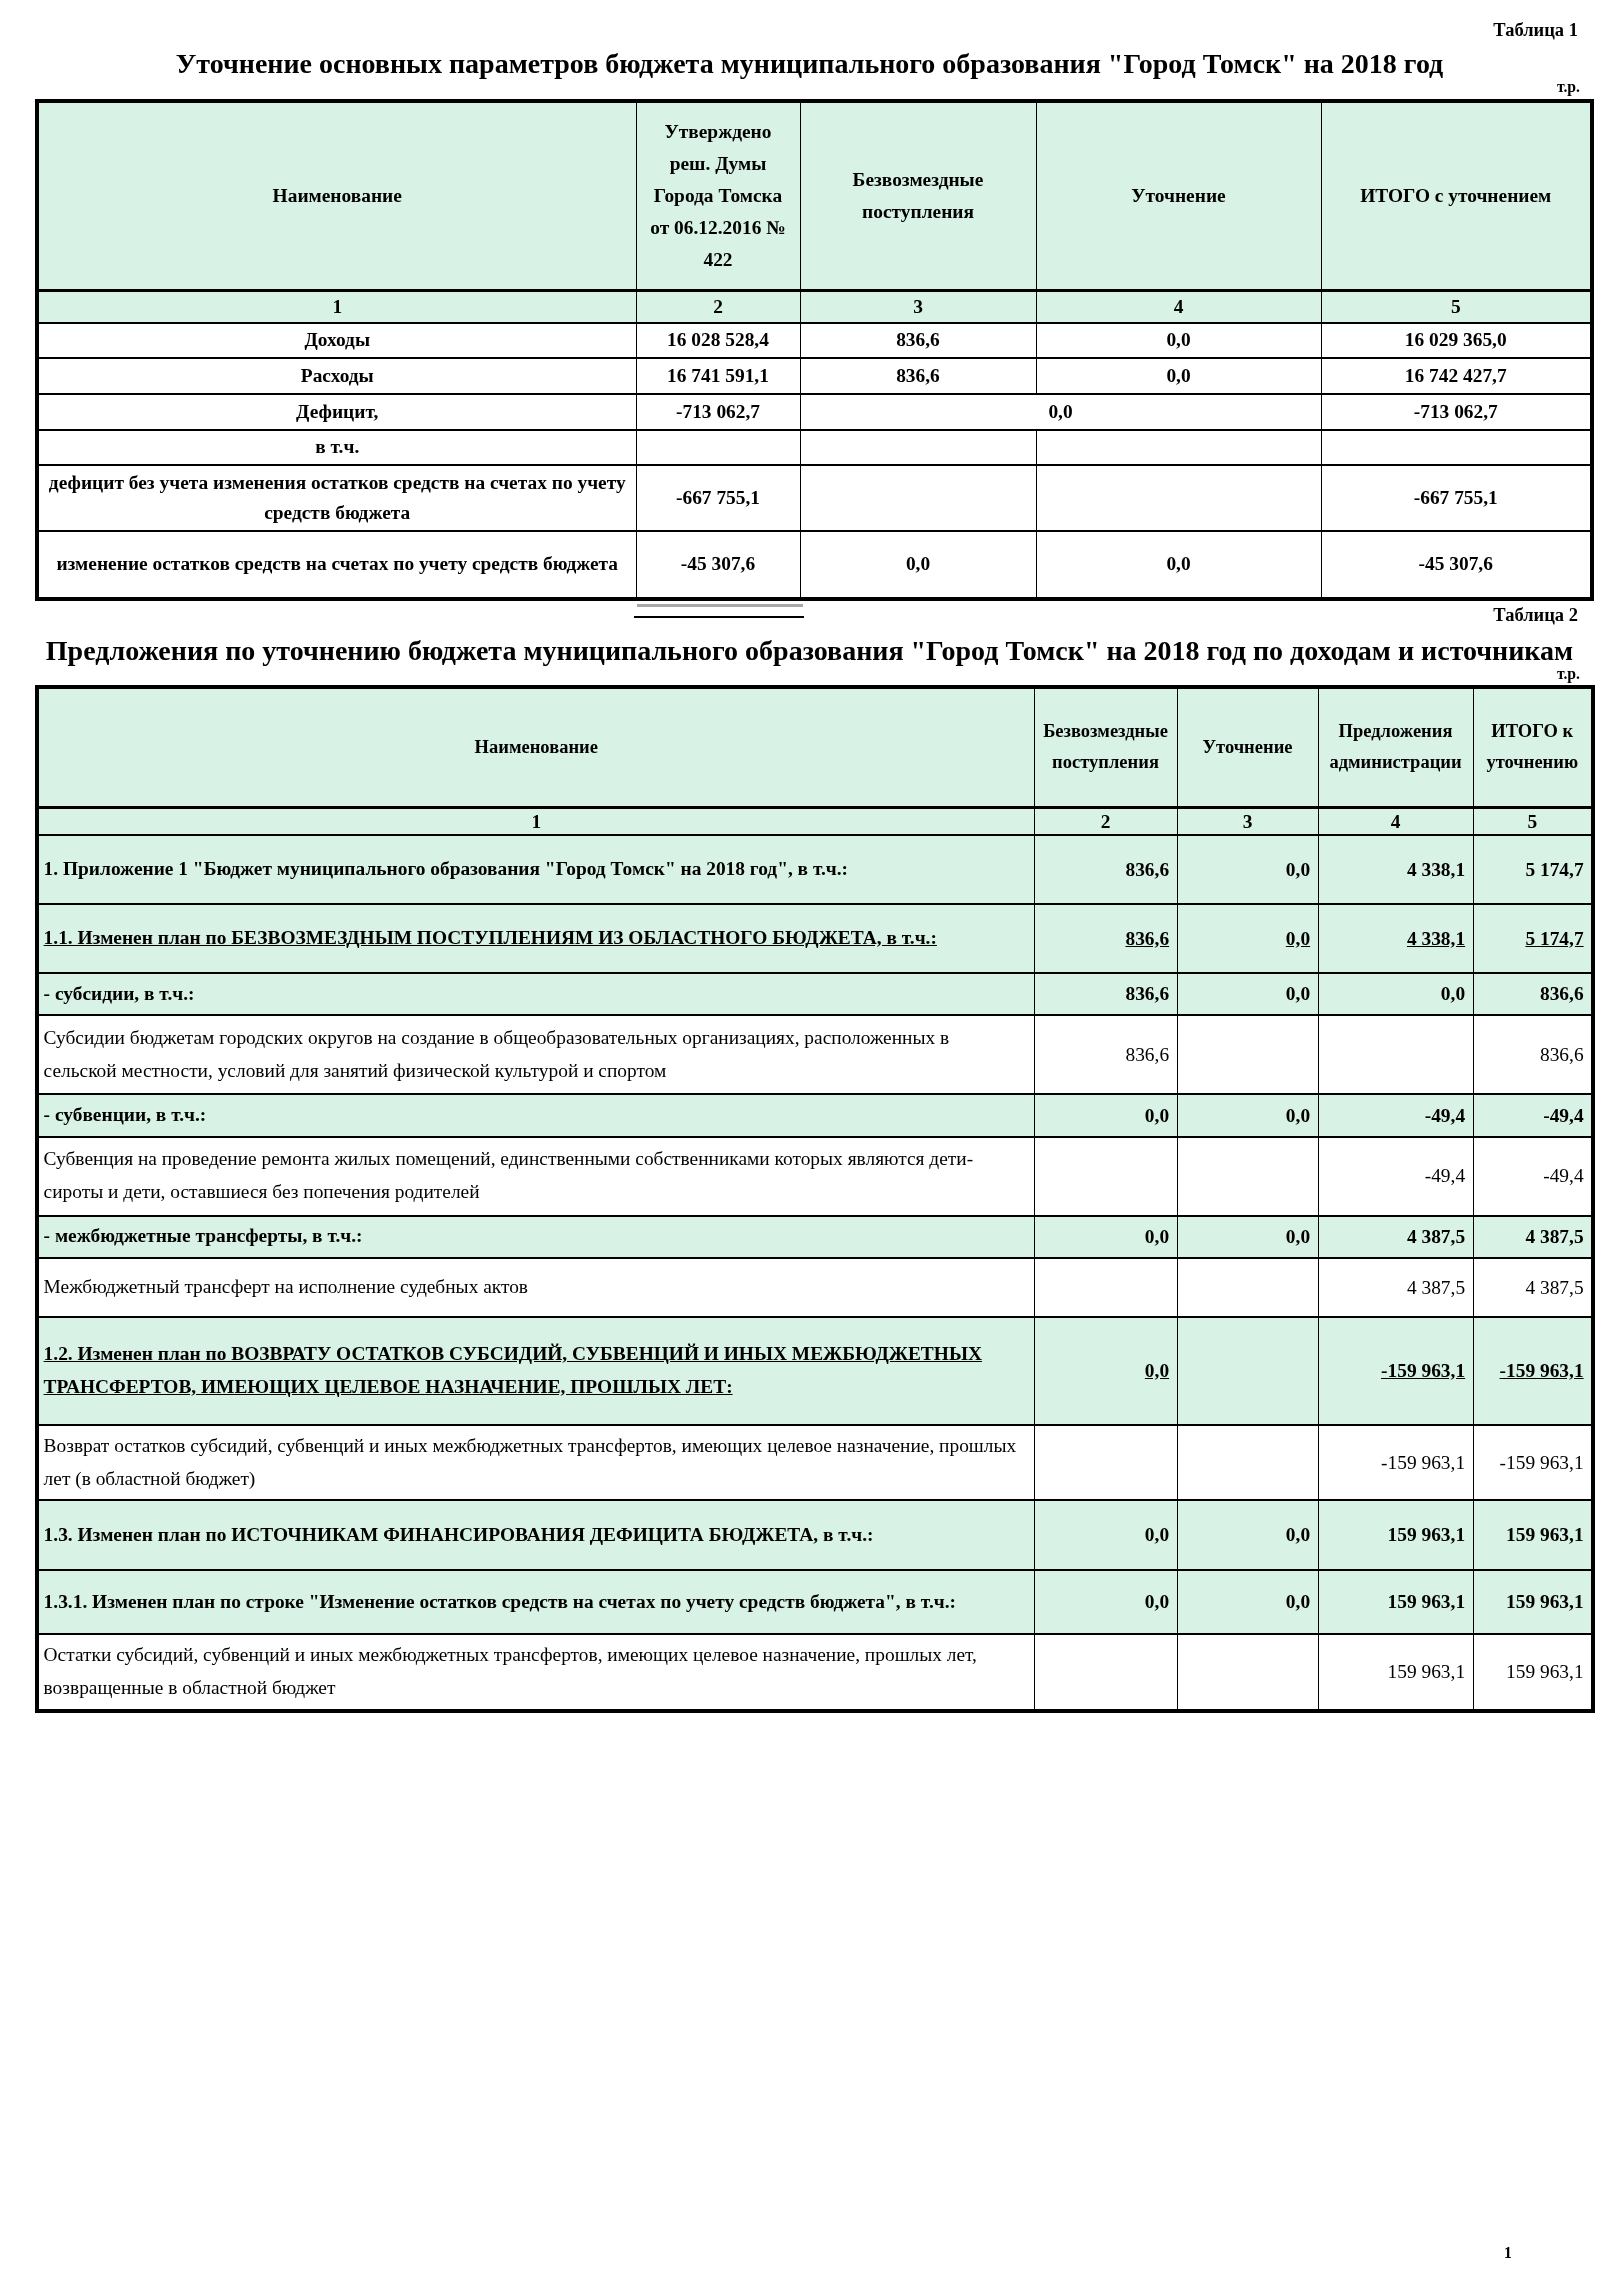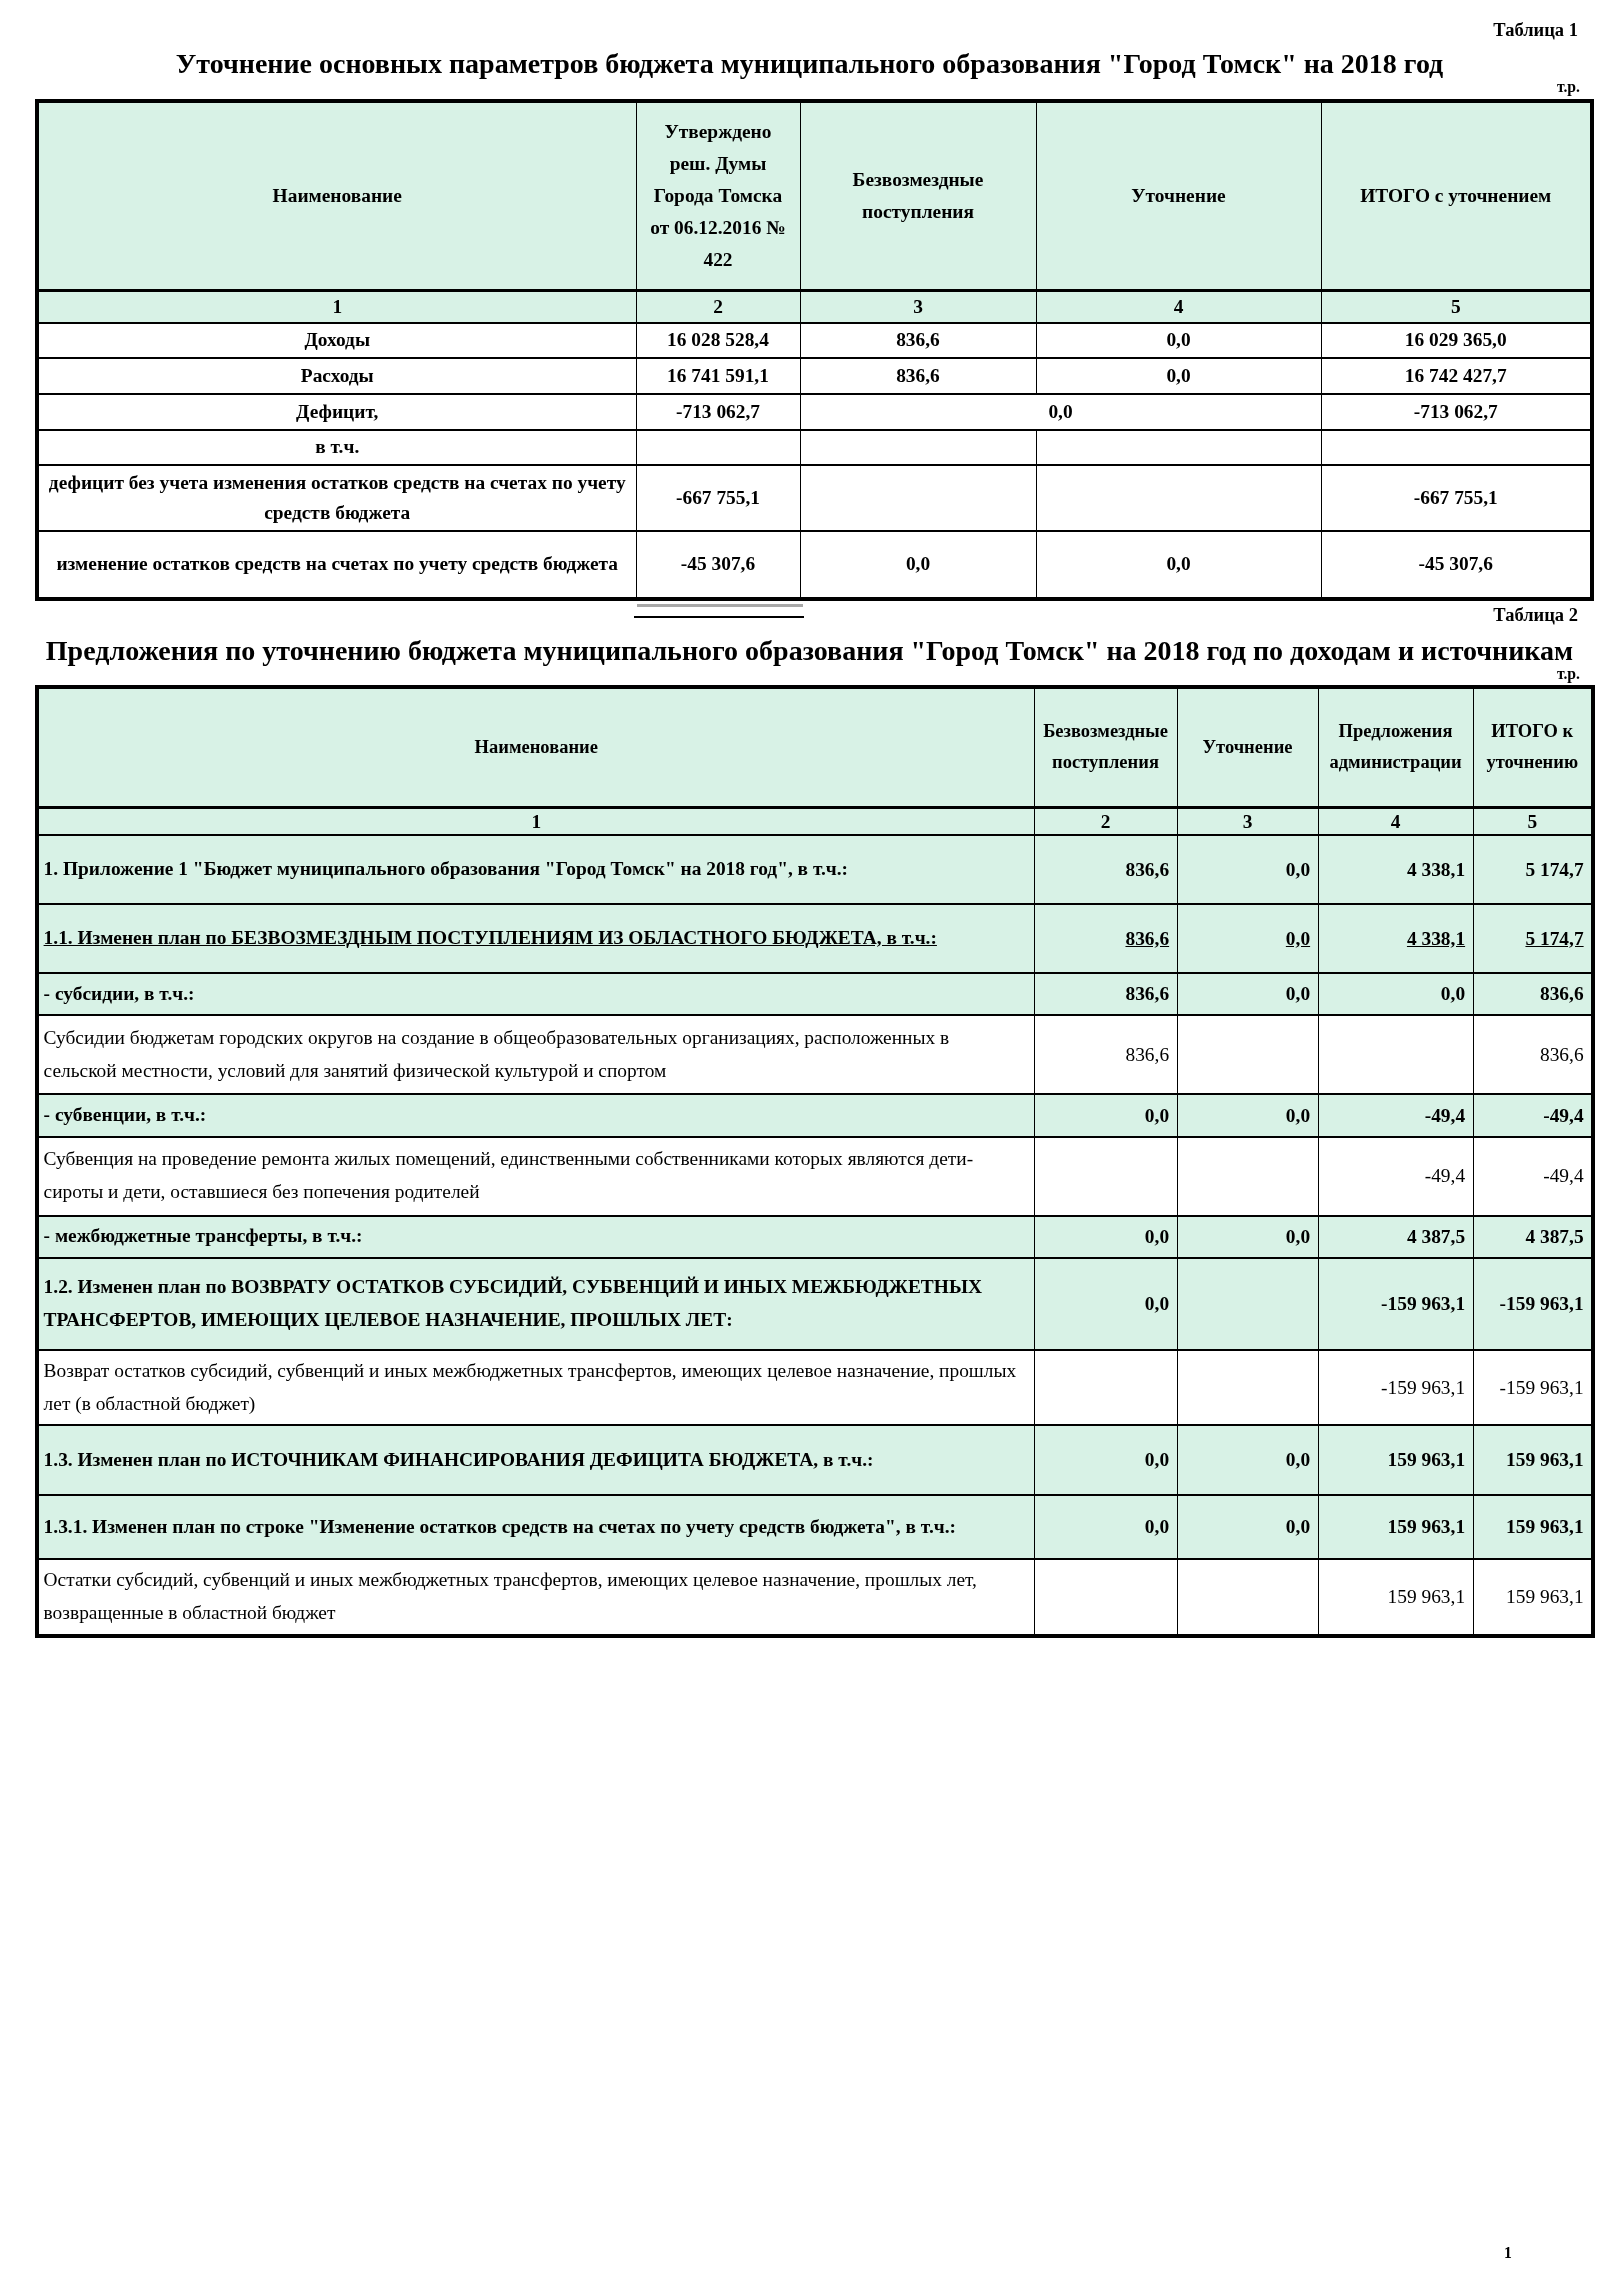--- a/index.html
+++ b/index.html
@@ -255,21 +255,28 @@
         <td class="val">-49,4</td>
         <td class="val">-49,4</td>
       </tr>
       <tr class="hl" style="height: 40px;">
         <td class="label">- межбюджетные трансферты, в т.ч.:</td>
         <td class="val">0,0</td>
         <td class="val">0,0</td>
         <td class="val">4 387,5</td>
         <td class="val">4 387,5</td>
       </tr>
-      <tr class="hl" style="height: 92px;">
+      <tr class="plain" style="height: 59px;">
+        <td class="label">Межбюджетный трансферт на исполнение судебных актов</td>
+        <td class="val"></td>
+        <td class="val"></td>
+        <td class="val">4 387,5</td>
+        <td class="val">4 387,5</td>
+      </tr>
+      <tr class="hl" style="height: 108px; text-decoration: underline;">
         <td class="label">1.2. Изменен план по ВОЗВРАТУ ОСТАТКОВ СУБСИДИЙ, СУБВЕНЦИЙ И ИНЫХ МЕЖБЮДЖЕТНЫХ ТРАНСФЕРТОВ, ИМЕЮЩИХ ЦЕЛЕВОЕ НАЗНАЧЕНИЕ, ПРОШЛЫХ ЛЕТ:</td>
         <td class="val">0,0</td>
         <td class="val"></td>
         <td class="val">-159 963,1</td>
         <td class="val">-159 963,1</td>
       </tr>
       <tr class="plain" style="height: 75px;">
         <td class="label">Возврат остатков субсидий, субвенций и иных межбюджетных трансфертов, имеющих целевое назначение, прошлых лет (в областной бюджет)</td>
         <td class="val"></td>
         <td class="val"></td>

